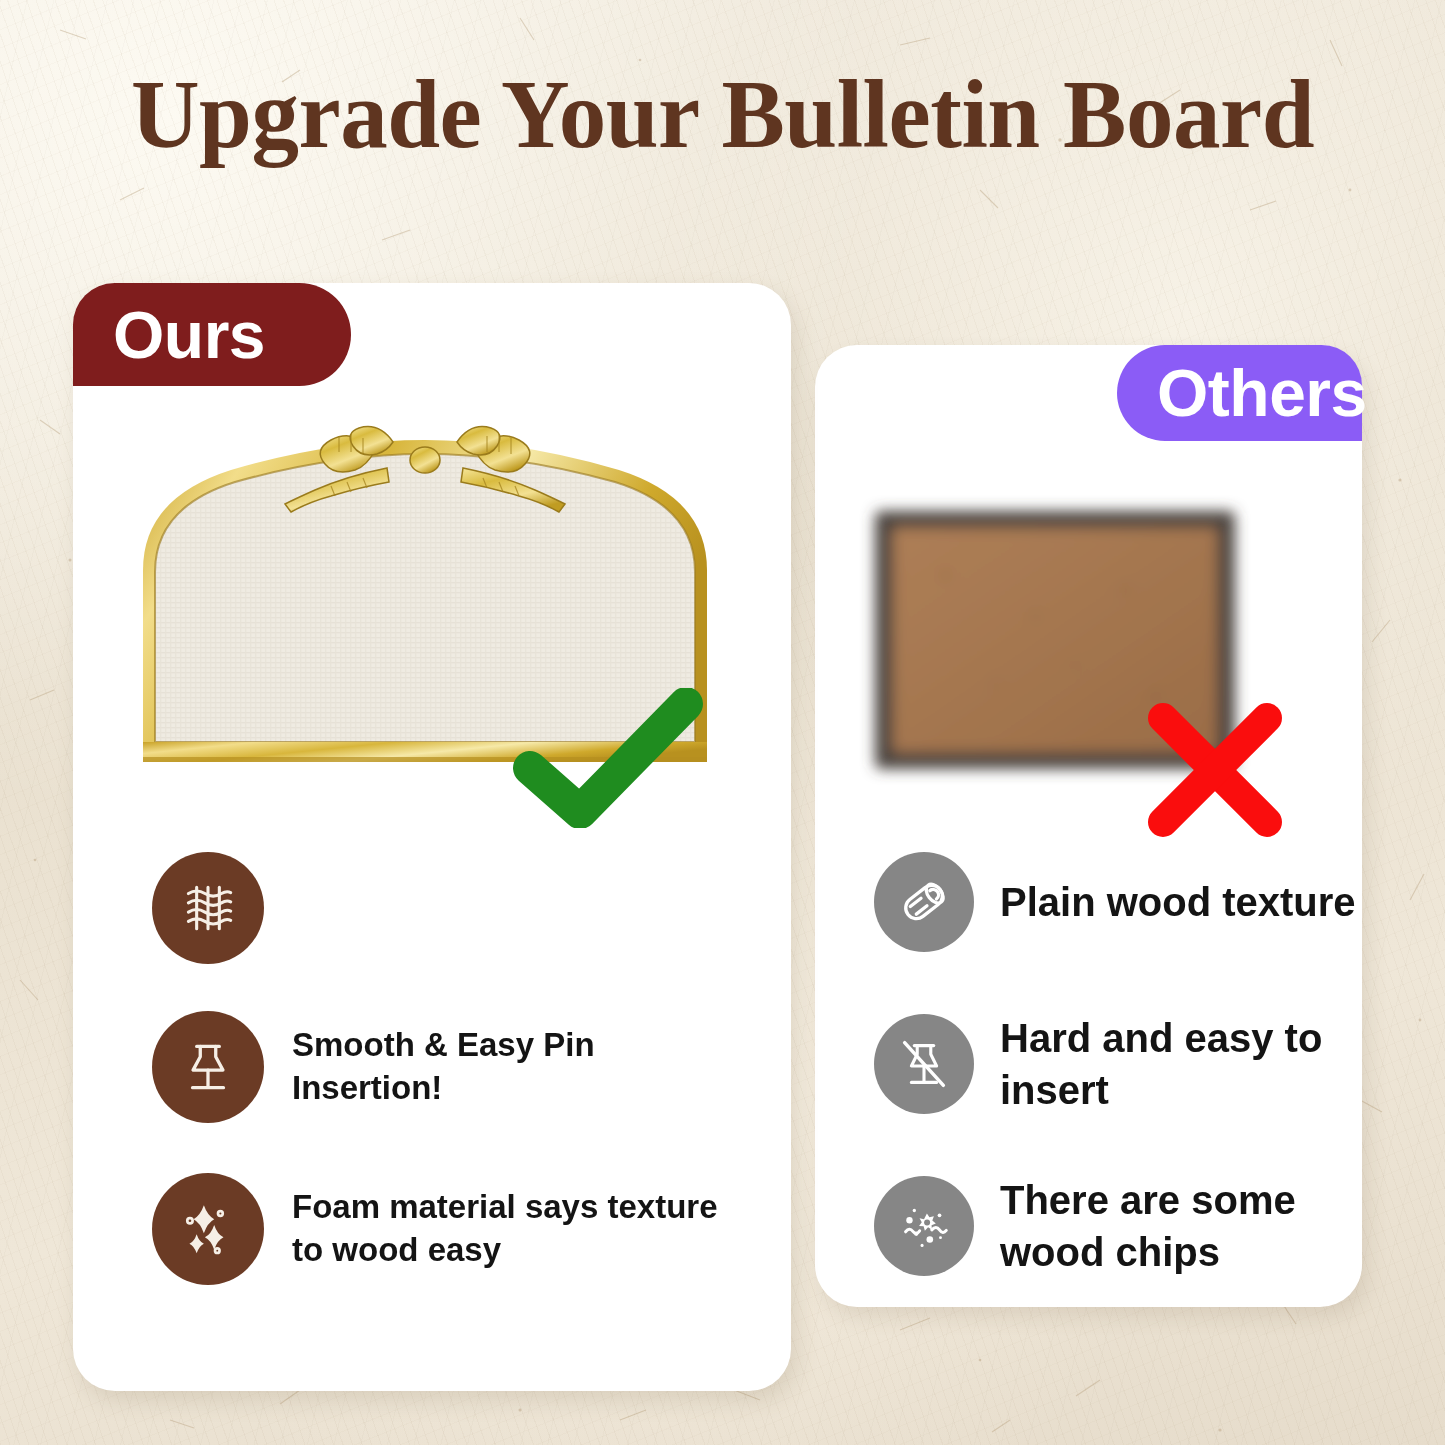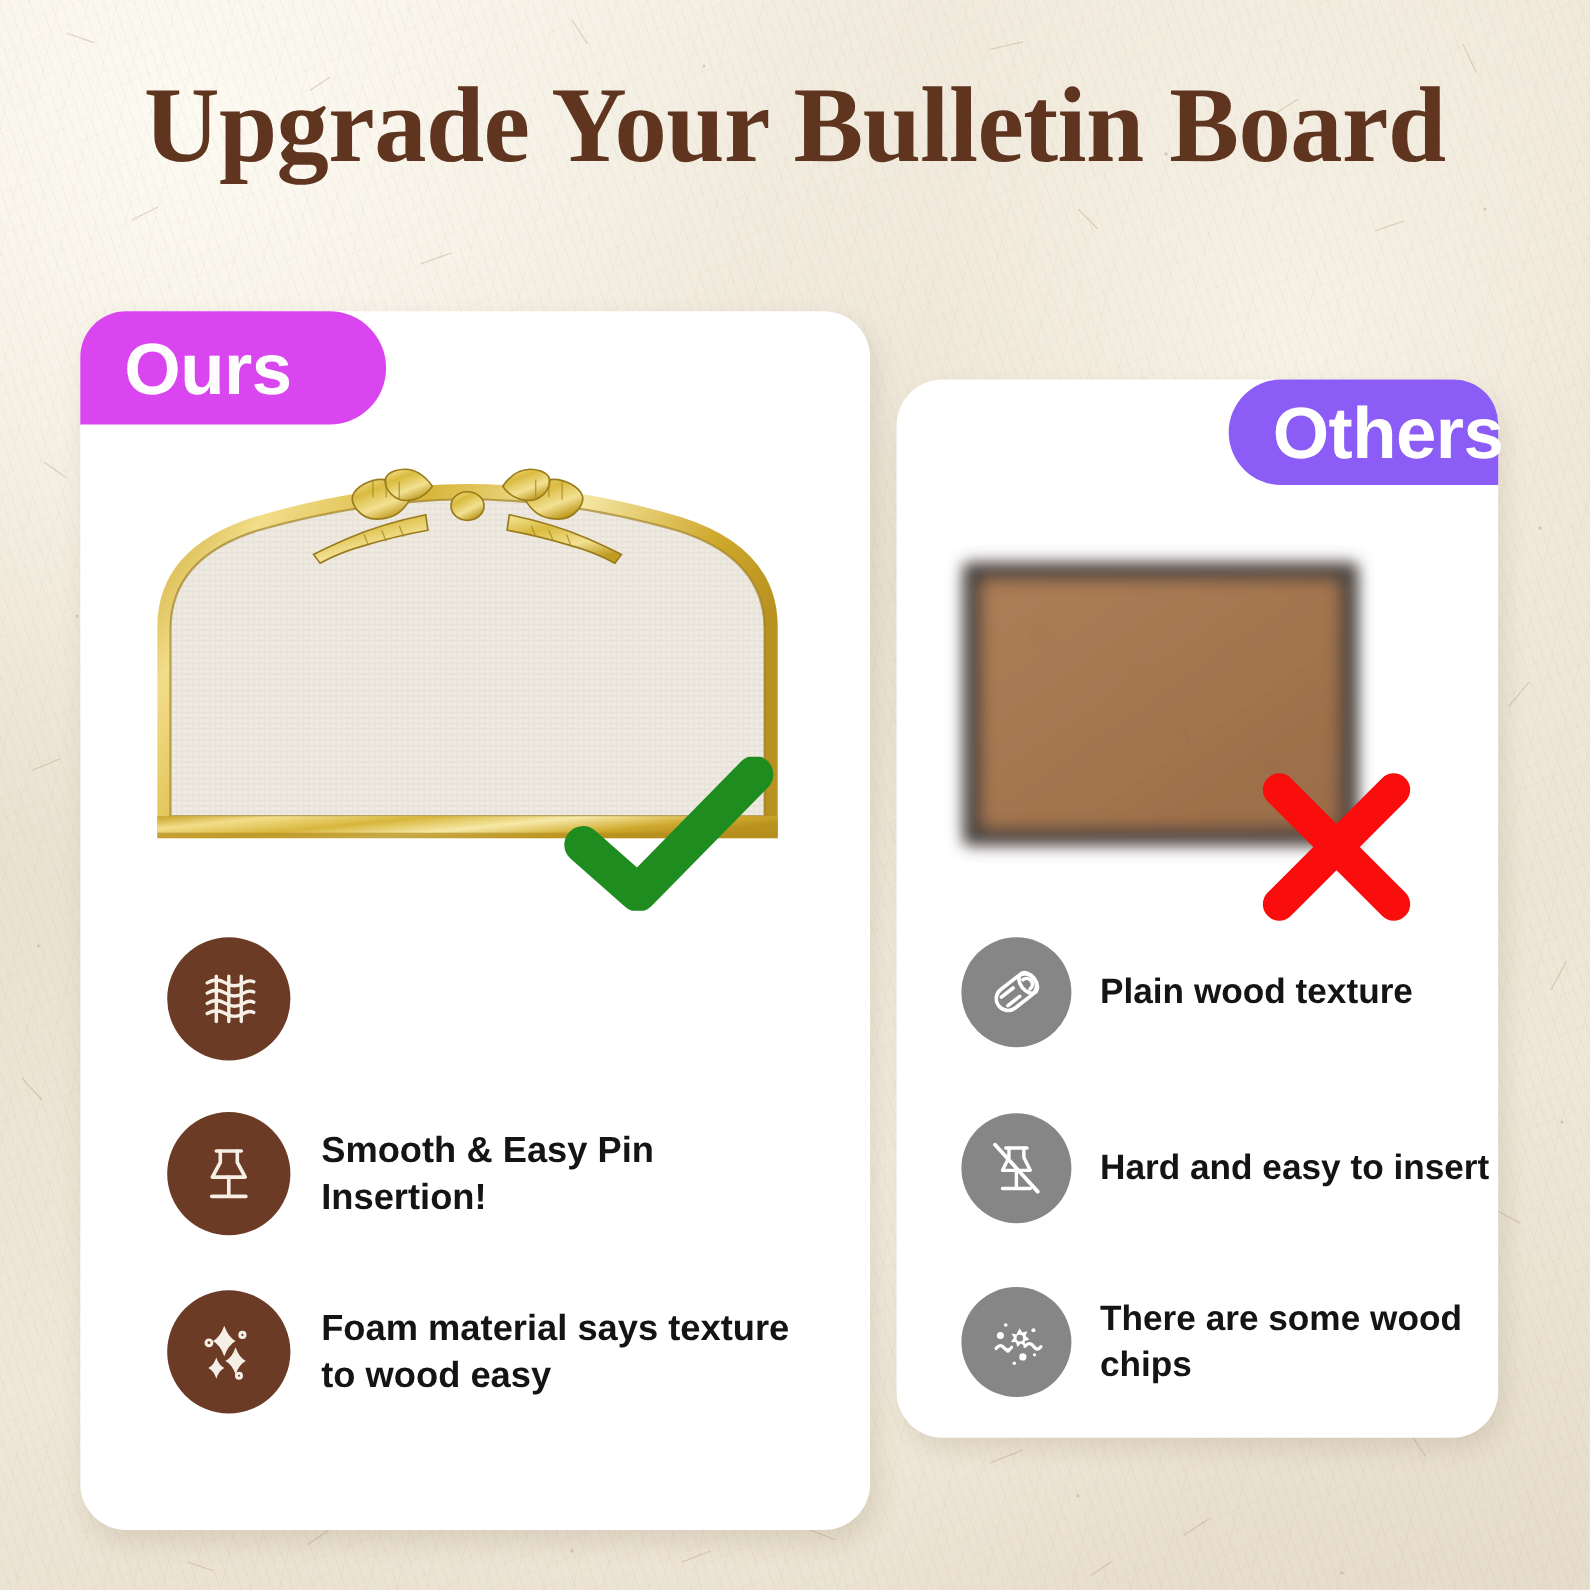--- a/index.html
+++ b/index.html
@@ -93,21 +93,21 @@
     font-weight: bold;
     font-size: 66px;
     letter-spacing: -0.5px;
     z-index: 6;
   }
   .badge-ours {
     left: 73px;
     top: 283px;
     width: 278px;
     height: 103px;
-    background: #d946ef;
+    background: #7f1d1d;
     border-radius: 42px 52px 52px 0;
     padding-left: 40px;
   }
   .badge-others {
     left: 1117px;
     top: 345px;
     width: 245px;
     height: 96px;
     background: #8b5cf6;
     border-radius: 50px 42px 0 50px;
@@ -167,21 +167,21 @@
   .features-others .feature-icon {
     width: 100px; height: 100px;
     background: #868686;
   }
   .feature-label {
     color: #141414;
     font-weight: bold;
     line-height: 1.30;
   }
   .features-ours  .feature-label { font-size: 33px; margin-left: 28px; }
-  .features-others .feature-label{ font-size: 32px; margin-left: 26px; }
+  .features-others .feature-label{ font-size: 40px; margin-left: 26px; }
 
   .features-ours .feature-row:nth-child(1) { margin-bottom: 47px; }
   .features-ours .feature-row:nth-child(2) { margin-bottom: 50px; }
   .features-others .feature-row:nth-child(1){ margin-bottom: 60px; }
   .features-others .feature-row:nth-child(2){ margin-bottom: 58px; }
 </style>
 </head>
 <body>
 
 <div id="page-bg"></div>

